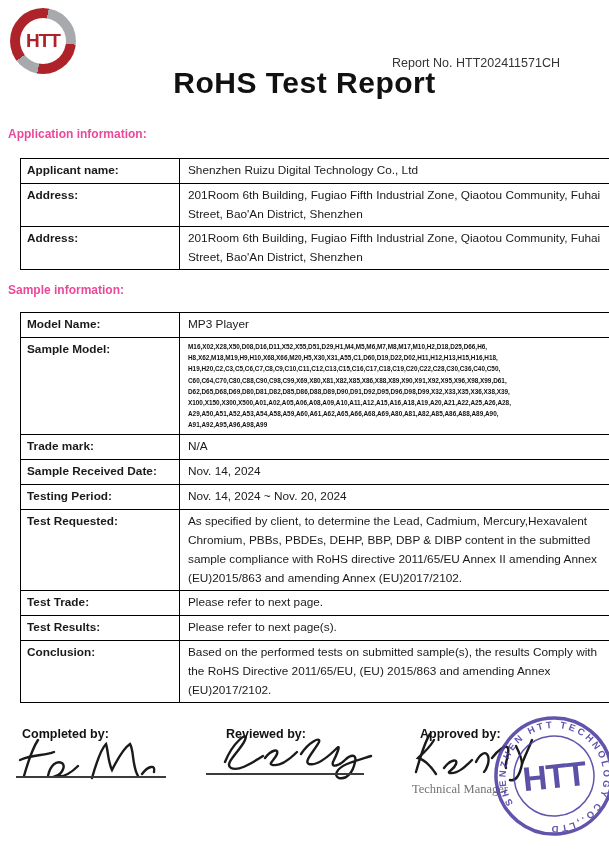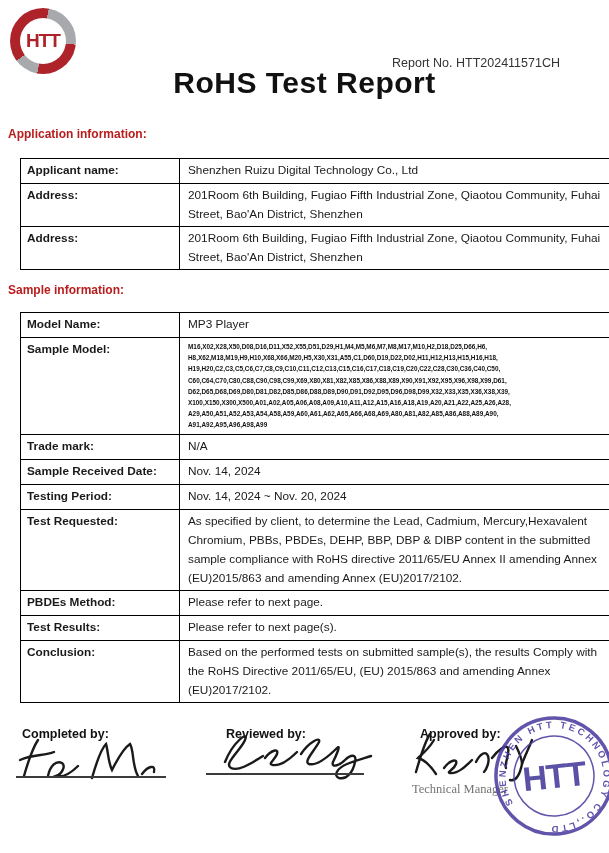--- a/index.html
+++ b/index.html
@@ -11,21 +11,21 @@
   .logo{position:absolute;left:10px;top:8px;width:66px;height:66px;border-radius:50%;
     background:conic-gradient(from 10deg,#a7a9ac 0 24%,#ae222a 24% 50%,#a7a9ac 50% 62%,#ae222a 62% 100%);
     display:flex;align-items:center;justify-content:center;}
   .logo-inner{width:46px;height:46px;border-radius:50%;background:#fff;
     display:flex;align-items:center;justify-content:center;
     font-weight:bold;font-size:19px;letter-spacing:-1px;color:#ae222a;}
   .report-no{position:absolute;top:56px;left:0;width:560px;text-align:right;font-size:12.5px;color:#333;}
   .title{position:absolute;top:66px;left:0;width:100%;text-align:center;
     font-size:30px;font-weight:bold;color:#111;letter-spacing:0.5px;}
   
-  .sec-head{position:absolute;left:8px;font-size:12px;font-weight:bold;color:#b91c1c;}
+  .sec-head{position:absolute;left:8px;font-size:12px;font-weight:bold;color:#ec4899;}
   .sec-app{top:127px;}
   .sec-sample{top:283px;}
   
   table{border-collapse:collapse;position:absolute;left:20px;width:593px;table-layout:fixed;margin-top:13px;}
   .tbl-app{top:145px;}
   .tbl-sample{top:299px;}
   td{border:1.5px solid #000;vertical-align:top;font-size:11.8px;line-height:1.62;}
   td.lbl{width:148px;font-weight:bold;padding:2px 4px 2px 6px;}
   td.val{padding:2px 6px 2px 8px;}
   tr.h1 td{height:20px;}
@@ -100,21 +100,21 @@
   </tr>
   <tr class="h1">
     <td class="lbl">Testing Period:</td>
     <td class="val">Nov. 14, 2024 ~ Nov. 20, 2024</td>
   </tr>
   <tr>
     <td class="lbl">Test Requested:</td>
     <td class="val">As specified by client, to determine the Lead, Cadmium, Mercury,Hexavalent Chromium, PBBs, PBDEs, DEHP, BBP, DBP &amp; DIBP content in the submitted sample compliance with RoHS directive 2011/65/EU Annex II amending Annex (EU)2015/863 and amending Annex (EU)2017/2102.</td>
   </tr>
   <tr class="h1">
-    <td class="lbl">PBDEs Method:</td>
+    <td class="lbl">Test Trade:</td>
     <td class="val">Please refer to next page.</td>
   </tr>
   <tr class="h1">
     <td class="lbl">Test Results:</td>
     <td class="val">Please refer to next page(s).</td>
   </tr>
   <tr>
     <td class="lbl">Conclusion:</td>
     <td class="val">Based on the performed tests on submitted sample(s), the results Comply with the RoHS Directive 2011/65/EU, (EU) 2015/863 and amending Annex (EU)2017/2102.</td>
   </tr>

